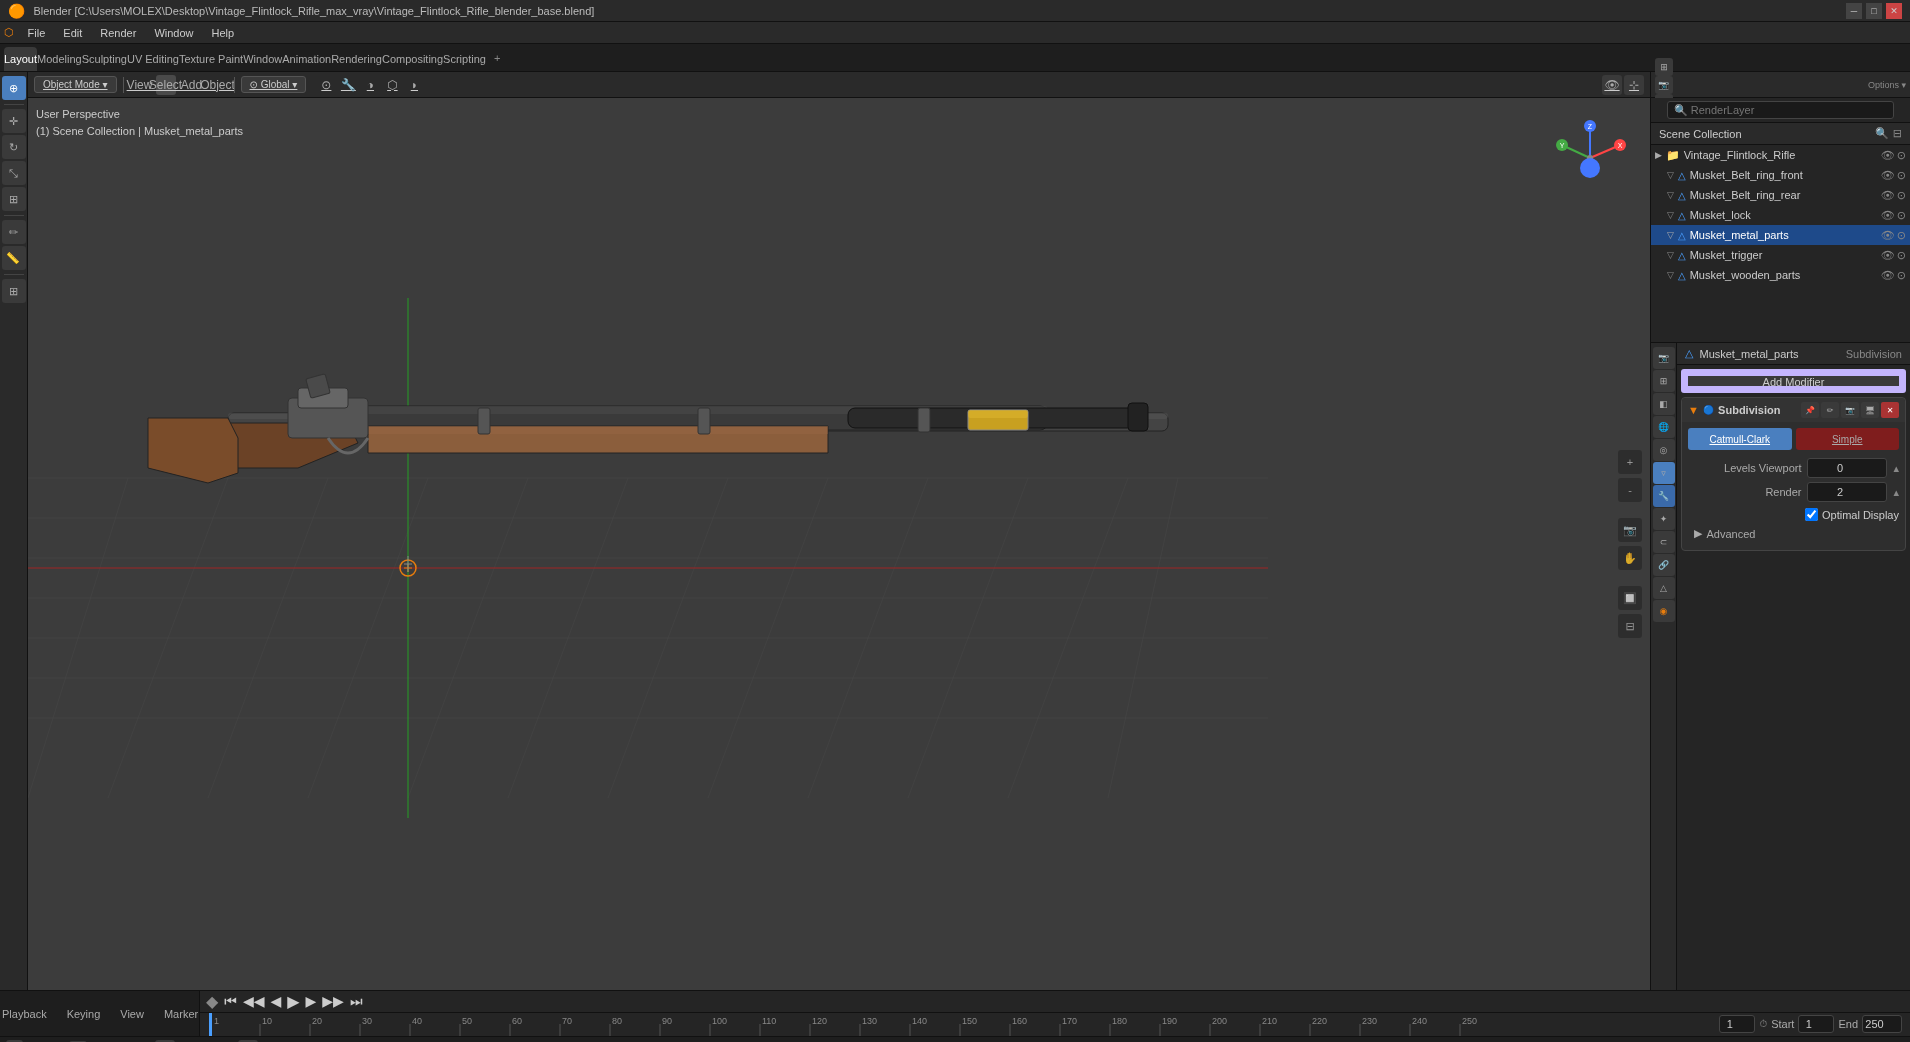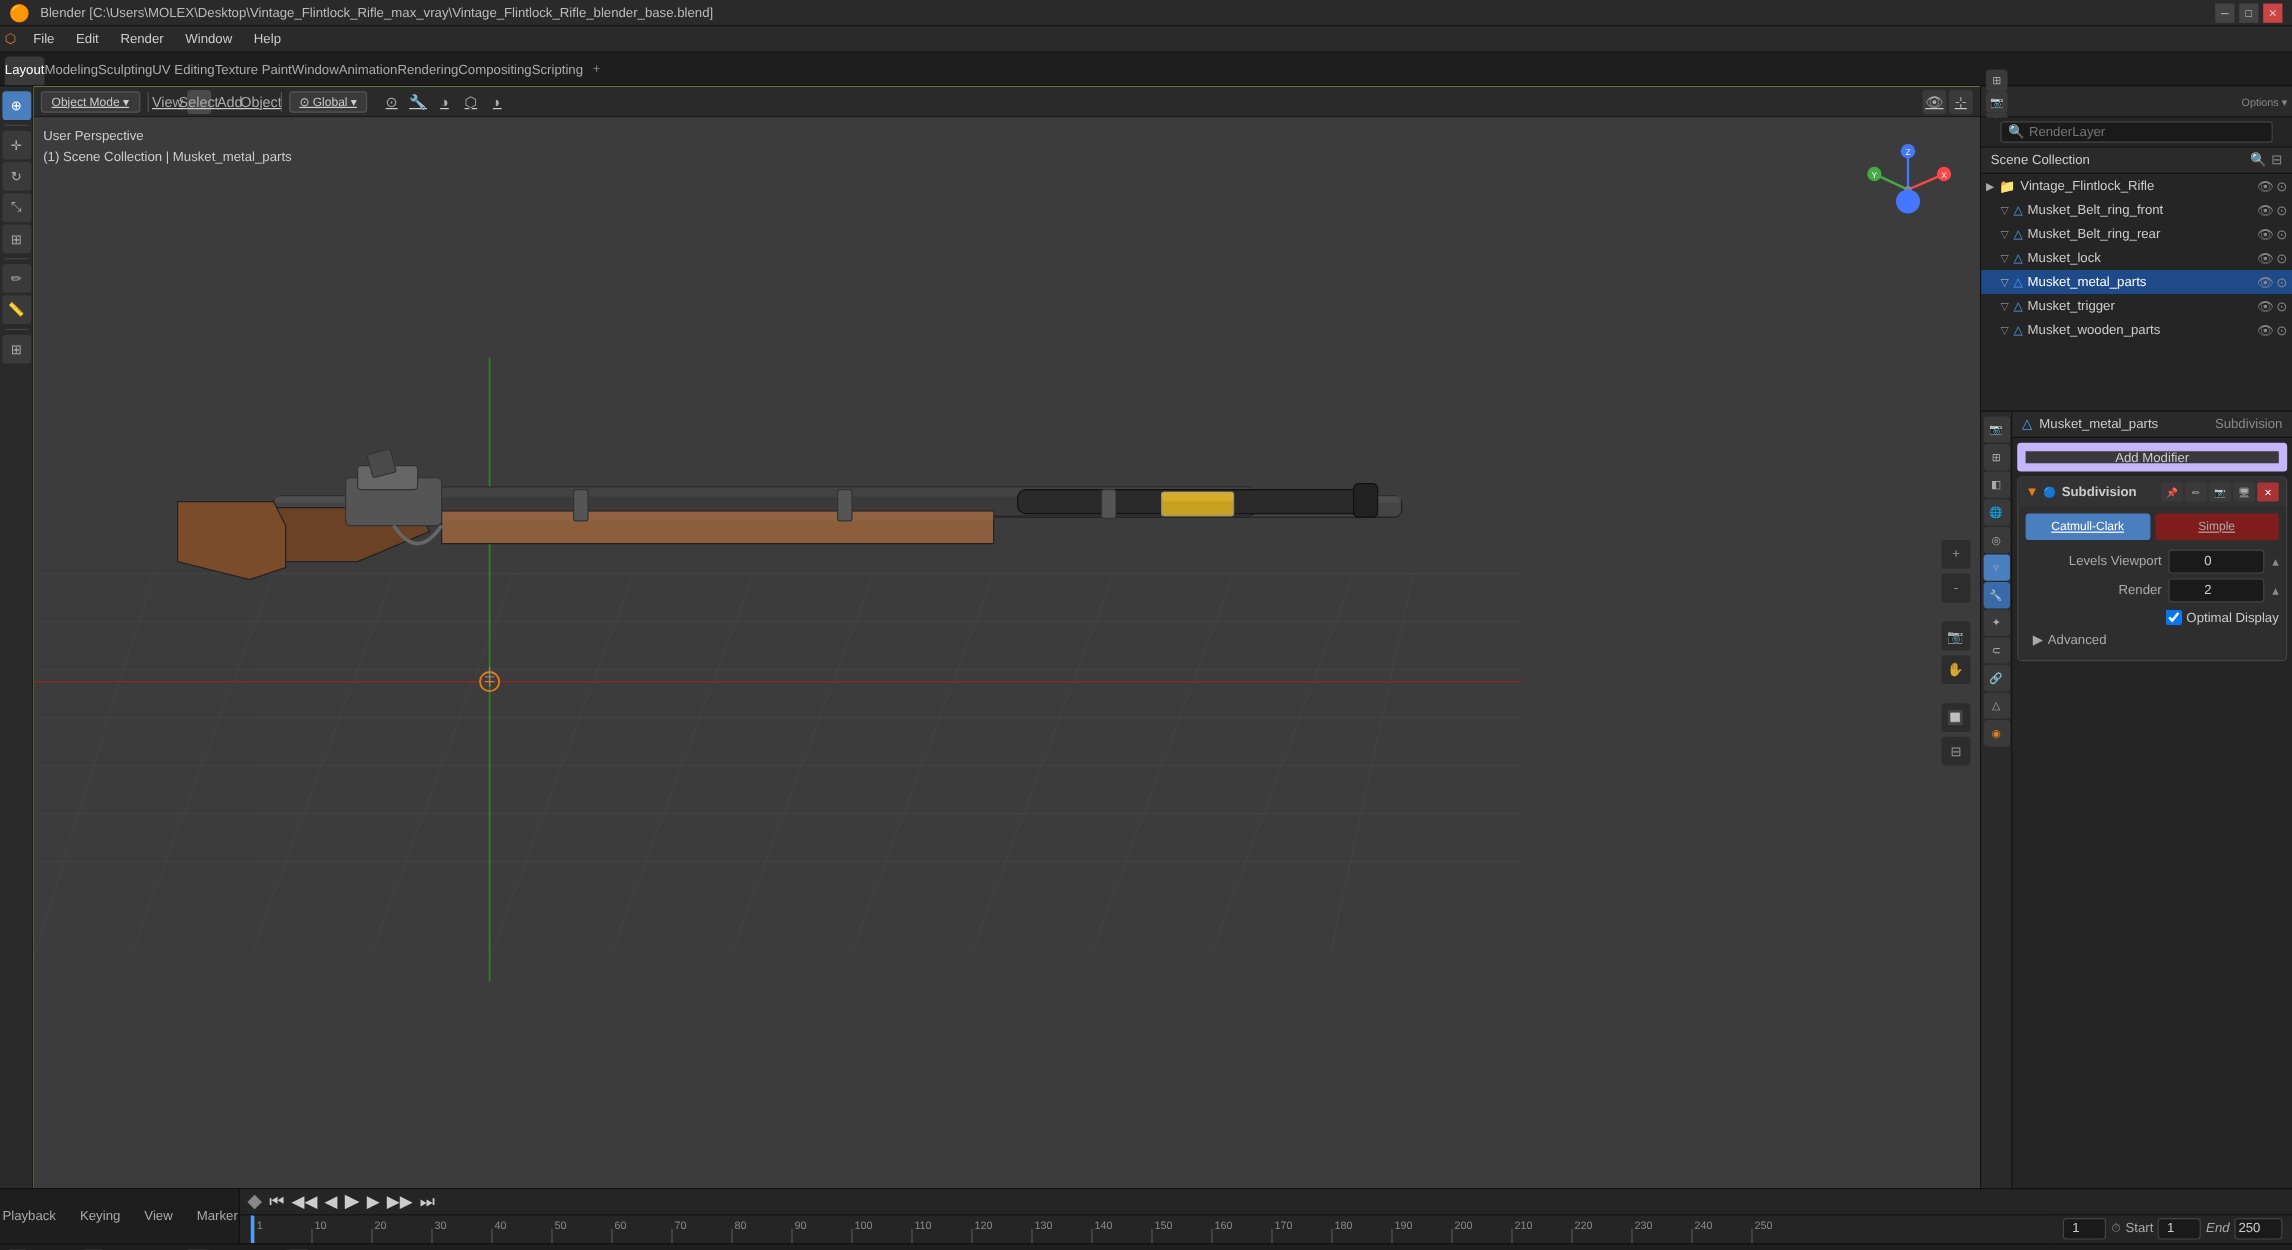--- a/index.html
+++ b/index.html
@@ -789,21 +789,21 @@
           <line x1="1260" y1="12" x2="1260" y2="24" stroke="#555" stroke-width="1"></line>
           <text x="1262" y="12">250</text>
         </g>
       </svg>
 
       <div style="position:absolute; right:0; top:0; display:flex; align-items:center; gap:4px; padding:0 8px; height:100%; background:#252525;">
         <input type="number" value="1" style="width: 36px; height: 18px; background: rgb(26, 26, 26); border: 1px solid rgb(68, 68, 68); color: rgb(204, 204, 204); font-size: 11px; text-align: center; border-radius: 3px;">
         <span style="color:#888; font-size:10px;">⏱</span>
         <span style="color:#aaa; font-size:11px;">Start</span>
         <input type="number" value="1" style="width: 36px; height: 18px; background: rgb(26, 26, 26); border: 1px solid rgb(68, 68, 68); color: rgb(204, 204, 204); font-size: 11px; text-align: center; border-radius: 3px;">
-        <span style="color:#aaa; font-size:11px;font-style:italic;">End</span>
+        <span style="color:#aaa; font-size:11px;">End</span>
         <input type="number" value="250" style="width: 40px; height: 18px; background: rgb(26, 26, 26); border: 1px solid rgb(68, 68, 68); color: rgb(204, 204, 204); font-size: 11px; text-align: center; border-radius: 3px;">
       </div>
     </div>
   </div>
 </div>
 
 <div id="statusbar">
   <div class="status-item">
     <span class="status-key">🖱</span>
     <span>Select</span>

